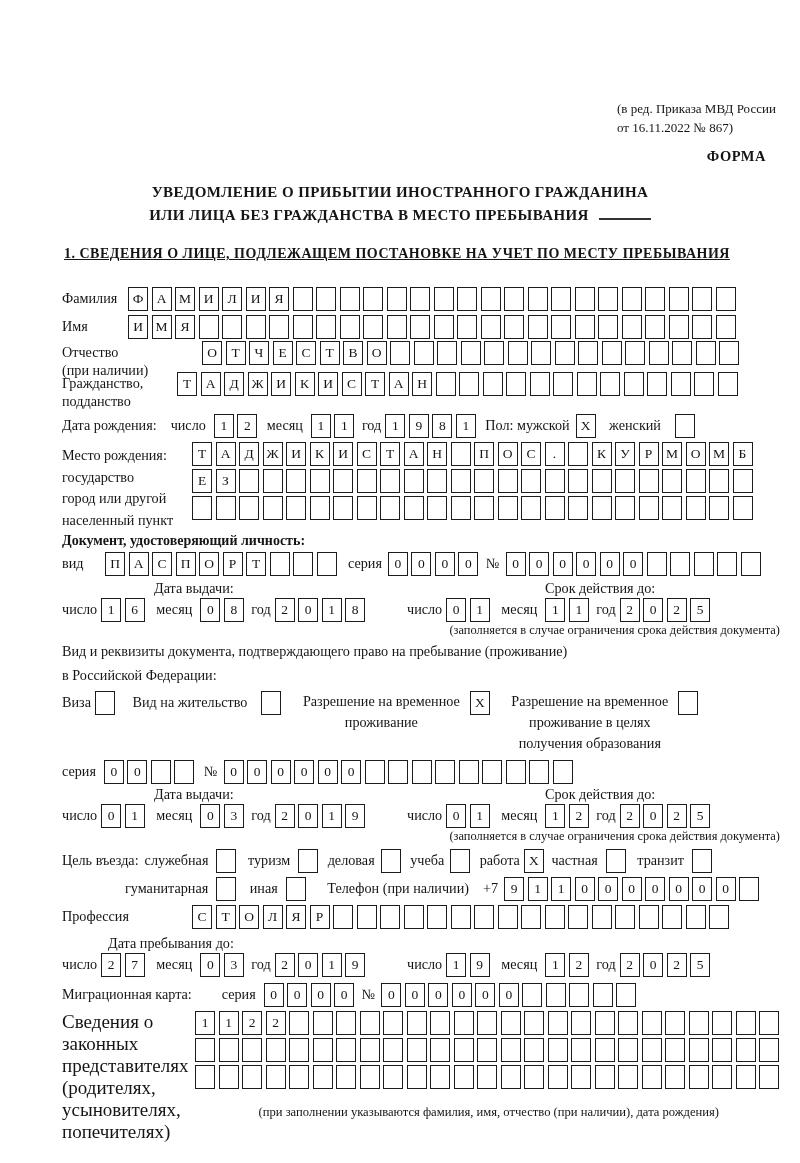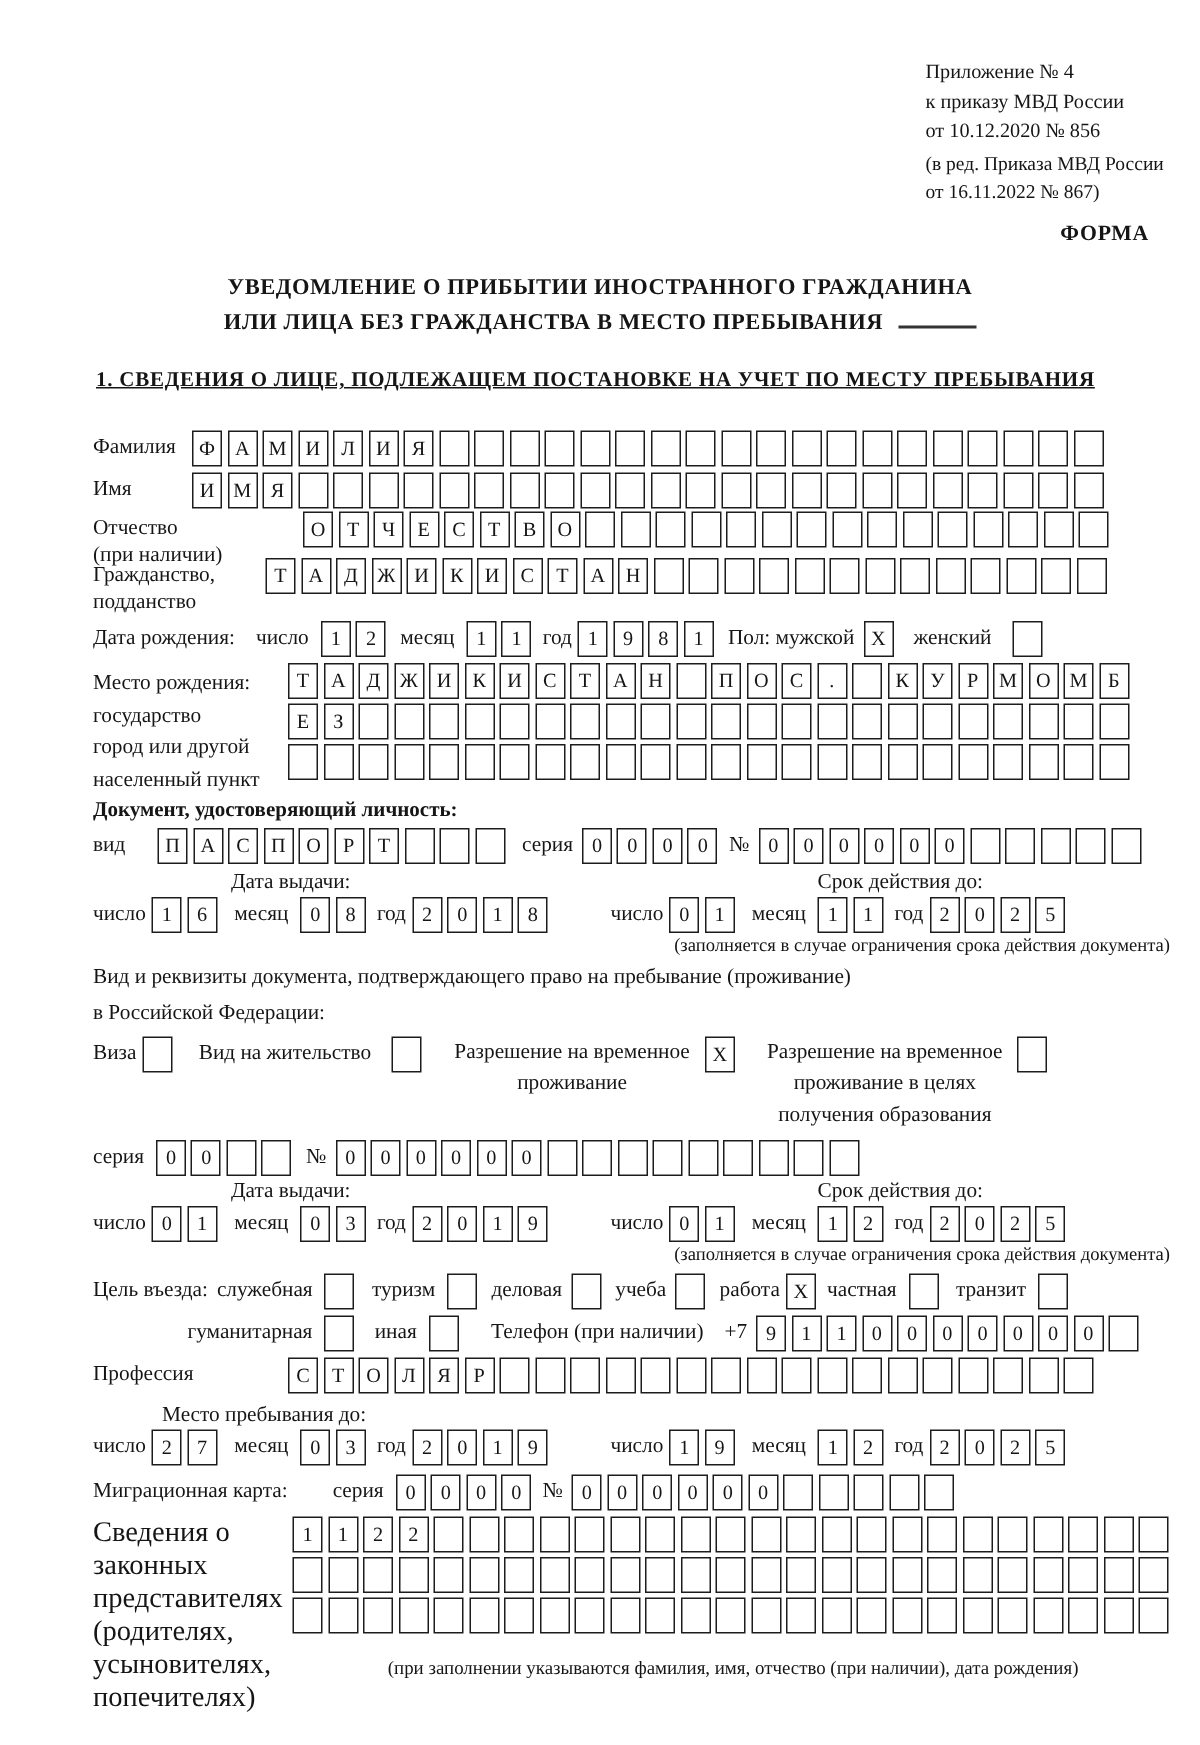--- a/index.html
+++ b/index.html
@@ -43,25 +43,20 @@
   .cbox-lbl2 { text-align:center; line-height:21px; font-size:14.2px; }
   .final-note { font-size:12.6px; margin-top:13px; text-align:center; white-space:nowrap; }
   .glabels { width:133px; flex:none; font-size:19px; line-height:22px; }
   .bp-labels { width:130px; flex:none; font-size:14.2px; line-height:21.5px; padding-top:3px; }
 </style>
 </head>
 <body>
 
 <div class="page">
 
-  <div class="appendix">
-    <div>Приложение № 4</div>
-    <div>к приказу МВД России</div>
-    <div>от 10.12.2020 № 856</div>
-  </div>
   <div class="amendment">
     <div>(в ред. Приказа МВД России</div>
     <div>от 16.11.2022 № 867)</div>
   </div>
   <div class="forma">ФОРМА</div>
 
   <div class="title">
     <div>УВЕДОМЛЕНИЕ О ПРИБЫТИИ ИНОСТРАННОГО ГРАЖДАНИНА</div>
     <div><span>ИЛИ ЛИЦА БЕЗ ГРАЖДАНСТВА В МЕСТО ПРЕБЫВАНИЯ</span><span class="blank"></span></div>
   </div>
@@ -586,21 +581,21 @@
           <span class="cell"></span>
           <span class="cell"></span>
           <span class="cell"></span>
           <span class="cell"></span>
           <span class="cell"></span>
           <span class="cell"></span>
         </div>
     </div>
 
     <div class="duo duo-h mb1">
-      <div class="h2">Место пребывания до:</div>
+      <div class="h2">Дата пребывания до:</div>
     </div>
     <div class="duo mb6">
       <div class="col1">
         <span class="inline-lbl">число</span>
         <span class="cellrow ml4">
             <span class="cell">2</span>
             <span class="cell">7</span>
           </span>
         <span class="inline-lbl ml8">месяц</span>
         <span class="cellrow ml8">

